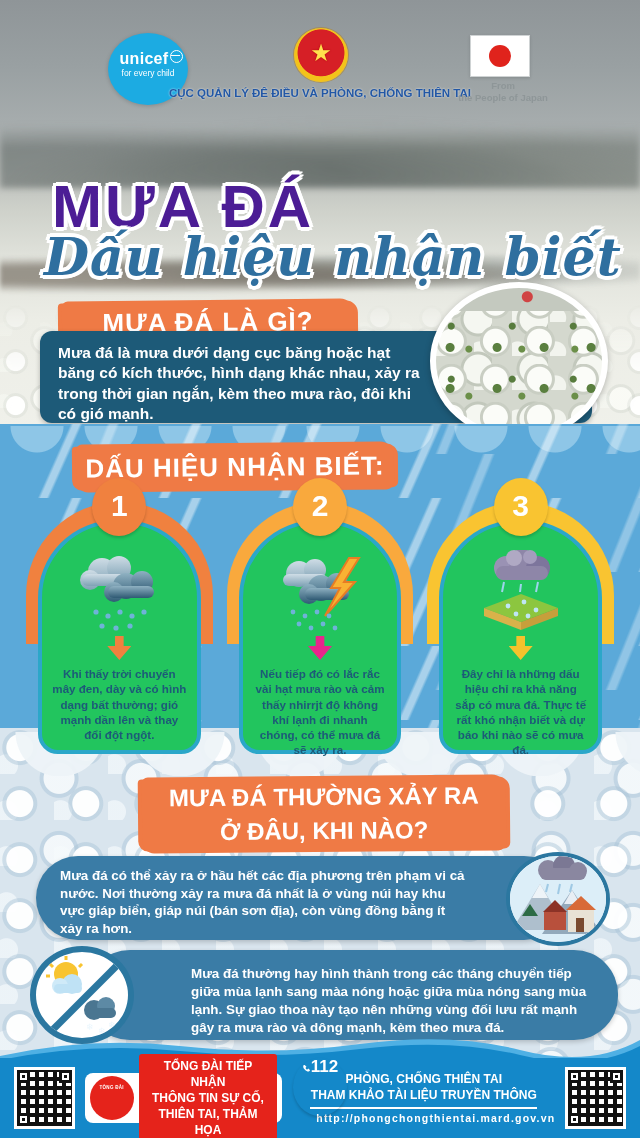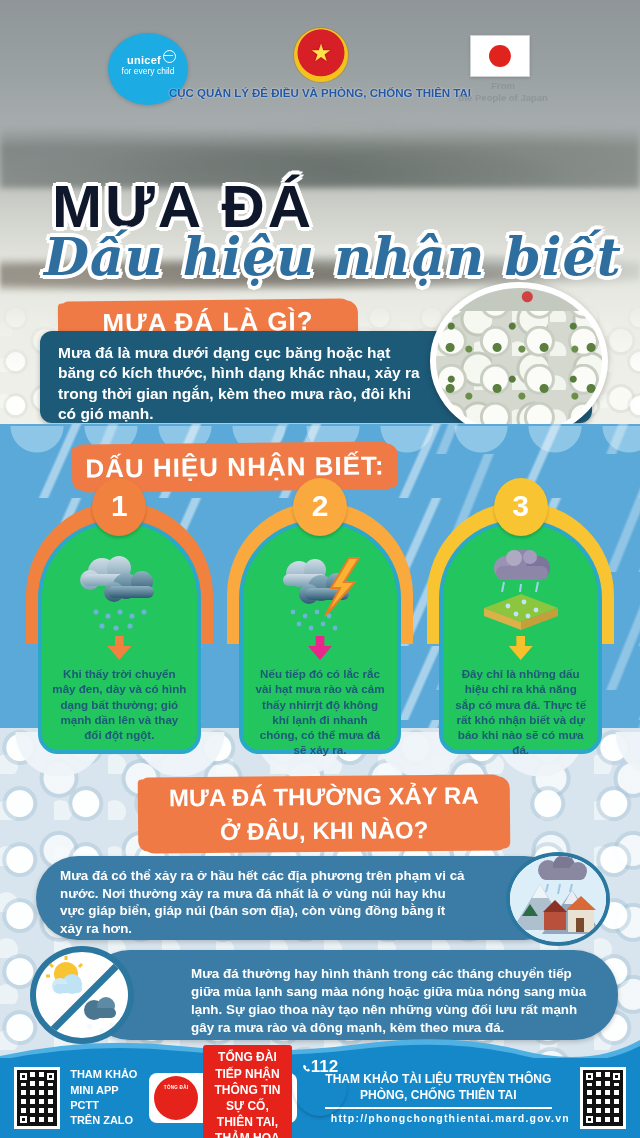--- a/index.html
+++ b/index.html
@@ -24,21 +24,21 @@
     background-image:
       radial-gradient(circle at 30% 40%,rgba(255,255,255,.95) 0 9px,rgba(198,204,196,.25) 10px 12px,transparent 13px),
       radial-gradient(circle at 70% 70%,rgba(250,251,246,.9) 0 11px,rgba(190,196,188,.25) 12px 14px,transparent 15px),
       radial-gradient(circle at 10% 85%,rgba(244,246,240,.85) 0 8px,transparent 9px);
     background-size:52px 44px,64px 58px,40px 36px;
     -webkit-mask-image:linear-gradient(180deg,transparent,#000 45%);
             mask-image:linear-gradient(180deg,transparent,#000 45%);}
 
   .unicef{left:108px;top:33px;width:80px;height:72px;border-radius:50%;
     background:#1cabe2;color:#fff;text-align:center;box-shadow:0 1px 4px rgba(0,0,0,.18);}
-  .unicef .u1{font-size:11px;font-weight:bold;margin-top:17px;letter-spacing:.3px;margin-left:7px;}
+  .unicef .u1{font-size:16px;font-weight:bold;margin-top:17px;letter-spacing:.3px;margin-left:7px;}
   .unicef .globe{display:inline-block;width:11px;height:11px;border:1.4px solid #fff;border-radius:50%;
     vertical-align:1px;margin-left:2px;position:relative;}
   .unicef .globe:before{content:"";position:absolute;left:0;top:4px;width:9px;height:1.4px;background:#fff;}
   .unicef .u2{font-size:8.5px;margin-top:0;}
 
   .emblem{left:294px;top:28px;width:54px;height:54px;border-radius:50%;
     background:radial-gradient(circle at 50% 46%,#d61f26 0 58%,#f3c21b 60% 78%,#e5a913 80% 100%);
     box-shadow:0 0 0 1px rgba(180,120,0,.4);text-align:center;}
   .emblem .star{color:#ffe14d;font-size:24px;line-height:50px;text-shadow:0 0 2px #a00;}
   .ministry{left:150px;top:84px;width:340px;text-align:center;}
@@ -47,21 +47,21 @@
   .ministry .m2{color:#2257a5;font-weight:bold;font-size:11.5px;margin-top:3px;
     text-shadow:0 0 2px rgba(255,255,255,.8);}
 
   .jflag{left:470px;top:35px;width:58px;height:40px;background:#fff;border:1px solid #cfd3d4;
     box-shadow:0 1px 3px rgba(0,0,0,.15);}
   .jflag .sun{position:absolute;left:50%;top:50%;width:22px;height:22px;margin:-11px 0 0 -11px;
     border-radius:50%;background:#e0231c;}
   .jcap{left:448px;top:80px;width:110px;text-align:center;color:#8e9698;font-weight:bold;
     font-size:9.5px;line-height:1.25;}
 
-  .title1{left:52px;top:172px;font-size:60px;font-weight:bold;color:#0f172a;letter-spacing:3px;
+  .title1{left:52px;top:172px;font-size:60px;font-weight:bold;color:#4c1d95;letter-spacing:3px;
     text-shadow:-3px -3px 0 #fff,3px -3px 0 #fff,-3px 3px 0 #fff,3px 3px 0 #fff,
       0 -4px 0 #fff,0 4px 0 #fff,-4px 0 0 #fff,4px 0 0 #fff;}
   .title2{left:44px;top:226px;font-family:"DejaVu Serif",serif;font-style:italic;font-weight:bold;
     font-size:52px;color:#2f6f9f;letter-spacing:1px;
     text-shadow:-3px -3px 0 #fff,3px -3px 0 #fff,-3px 3px 0 #fff,3px 3px 0 #fff,
       0 -4px 0 #fff,0 4px 0 #fff,-4px 0 0 #fff,4px 0 0 #fff;}
 
   
   .badge{background:#ef7a45;color:#fff;font-weight:bold;text-align:center;
     border-radius:6px 14px 8px 12px;box-shadow:-6px 0 0 -2px #ef7a45,6px 0 0 -2px #ef7a45;}
@@ -392,41 +392,36 @@
   <path d="M0 26 Q90 6 180 16 T360 14 T520 20 T640 10 V36 H0 Z" fill="#4fb0e4"></path>
   <path d="M0 30 Q90 12 180 21 T360 19 T520 25 T640 16 V36 H0 Z" fill="#1488c9"></path>
 </svg>
 
 <div class="abs footer">
   <div class="qr">
     <div class="f tl"></div>
       <div class="f tr"></div>
       <div class="f bl"></div>
   </div>
-  <div class="zalo">
-    <div>THAM KHẢO</div>
-    <div>MINI APP PCTT</div>
-    <div>TRÊN ZALO</div>
-  </div>
   <div class="hotline">
     <div class="h112">
       <div class="sm">TỔNG ĐÀI</div>
       <div class="num"><svg width="9" height="10" viewBox="0 0 10 11">
             <path d="M2 1 C1 2 1 4 3 6 C5 8 7 9 8 8 L9 7 L7 5 L6 6 C5 6 4 5 4 4 L5 3 L3 1 Z" fill="#fff"></path>
           </svg><span>112</span></div>
     </div>
     <div class="redbox">
       <div>TỔNG ĐÀI TIẾP NHẬN</div>
       <div>THÔNG TIN SỰ CỐ,</div>
       <div>THIÊN TAI, THẢM HỌA</div>
     </div>
   </div>
   <div class="refer">
+    <div class="r1">PHÒNG, CHỐNG THIÊN TAI</div>
     <div class="r1">THAM KHẢO TÀI LIỆU TRUYỀN THÔNG</div>
-    <div class="r1">PHÒNG, CHỐNG THIÊN TAI</div>
     <hr>
     <div class="url">http://phongchongthientai.mard.gov.vn</div>
   </div>
   <div class="qr">
     <div class="f tl"></div>
       <div class="f tr"></div>
       <div class="f bl"></div>
   </div>
 </div>
 

